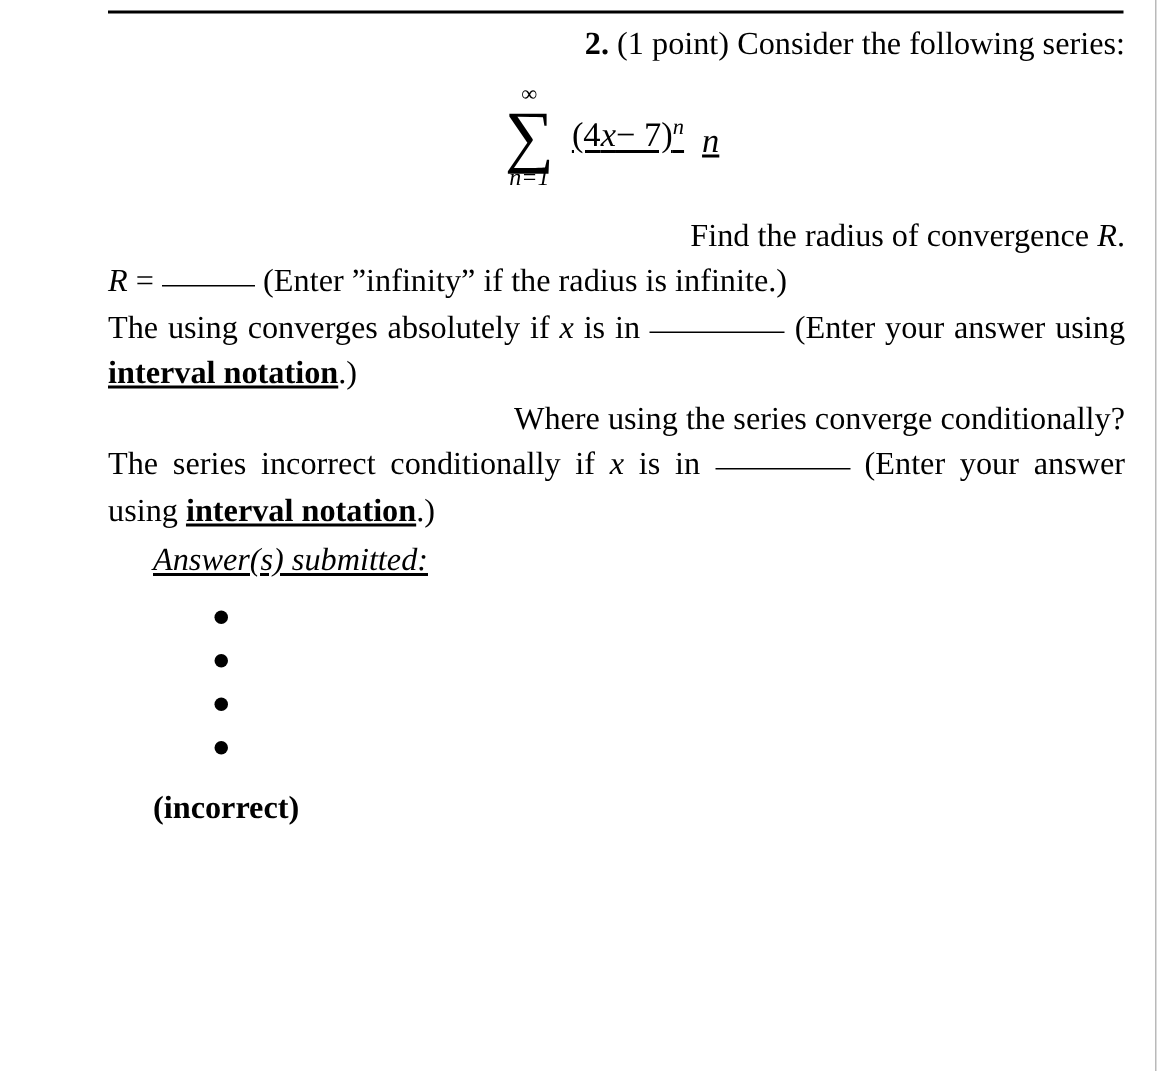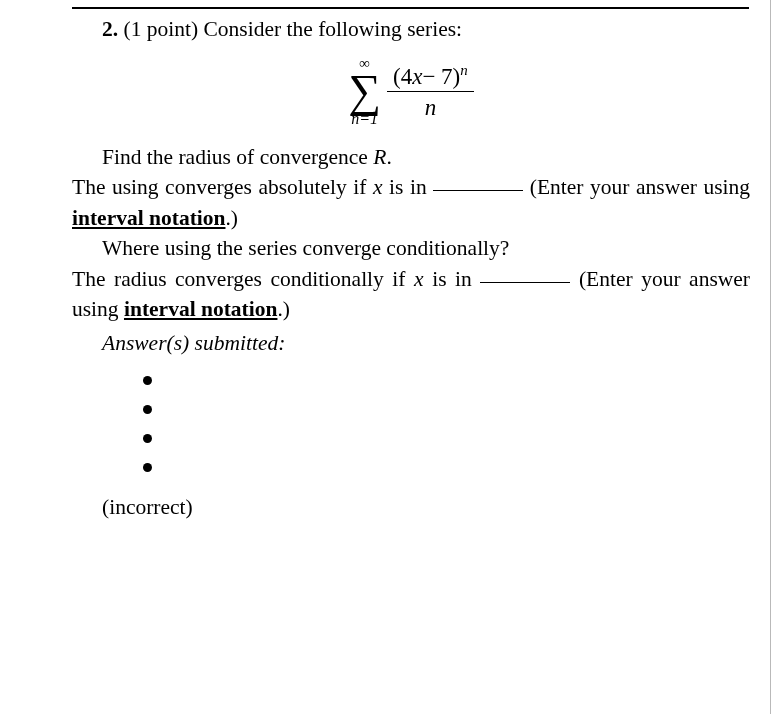--- a/index.html
+++ b/index.html
@@ -45,21 +45,21 @@
   .para {
     font-size: 21.5px;
     line-height: 30.5px;
     text-align: justify;
     text-justify: inter-word;
     margin: 0;
     hyphens: none;
   }
   .indent {
     text-indent: 30px;
-    text-align: left;
+    text-align: right;
   }
   .noindent {
     text-indent: 0;
   }
   .problem-number {
     font-weight: bold;
   }
   .mathvar {
     font-style: italic;
     font-family: "Liberation Serif", "DejaVu Serif", serif;
@@ -112,24 +112,25 @@
   }
   .sigma-sub {
     font-size: 16px;
     font-style: italic;
     line-height: 1;
     margin-top: -1px;
     text-align: right;
   }
   .fraction {
     display: inline-flex;
-    flex-direction: column;
+    flex-direction: row;
     align-items: center;
     justify-content: center;
     line-height: 1;
+    text-decoration: underline;
   }
   .frac-num {
     font-size: 23px;
     padding: 0 6px 3px 6px;
     white-space: nowrap;
   }
   .frac-bar {
     width: 100%;
     height: 1.6px;
     background: #000;
@@ -145,20 +146,21 @@
     font-style: italic;
   }
 
   
   .answers-heading {
     font-style: italic;
     font-size: 21.5px;
     line-height: 30.5px;
     margin: 3px 0 0 0;
     padding-left: 30px;
+    text-decoration: underline;
   }
   ul.answer-list {
     list-style: none;
     margin: 7px 0 0 0;
     padding: 0;
   }
   ul.answer-list li {
     position: relative;
     height: 29px;
     line-height: 29px;
@@ -173,20 +175,21 @@
     width: 9px;
     height: 9px;
     border-radius: 50%;
     background: #000;
   }
   .result-line {
     font-size: 21.5px;
     line-height: 30.5px;
     padding-left: 30px;
     margin: 11px 0 0 0;
+    font-weight: bold;
   }
 </style>
 </head>
 <body>
 
 <div id="page">
 
   <div id="right-edge-rule"></div>
   <div id="top-rule"></div>
 
@@ -208,37 +211,43 @@
           <span class="frac-bar"></span>
           <span class="frac-den">n</span>
         </span>
       </span>
     </div>
 
     <p class="para indent">
       <span>Find the radius of convergence&nbsp;<span class="mathvar">R</span>.</span>
     </p>
 
+    <p class="para noindent">
+      <span class="mathvar">R</span>
+      <span>=</span>
+      <span class="blank blank-short"></span>
+      <span>(Enter ”infinity” if the radius is infinite.)</span>
+    </p>
 
 
 
 
     <p class="para noindent">
       <span>The using converges absolutely if</span>
       <span class="mathvar">x</span>
       <span>is in</span>
       <span class="blank blank-long"></span>
       <span>(Enter your answer using</span>
       <span class="link-bold">interval notation</span><span>.)</span>
     </p>
 
     <p class="para indent">Where using the series converge conditionally?</p>
 
     <p class="para noindent">
-      <span>The radius converges conditionally if</span>
+      <span>The series incorrect conditionally if</span>
       <span class="mathvar">x</span>
       <span>is in</span>
       <span class="blank blank-long"></span>
       <span>(Enter your answer using</span>
       <span class="link-bold">interval notation</span><span>.)</span>
     </p>
 
     <p class="answers-heading">Answer(s) submitted:</p>
 
     <ul class="answer-list">

